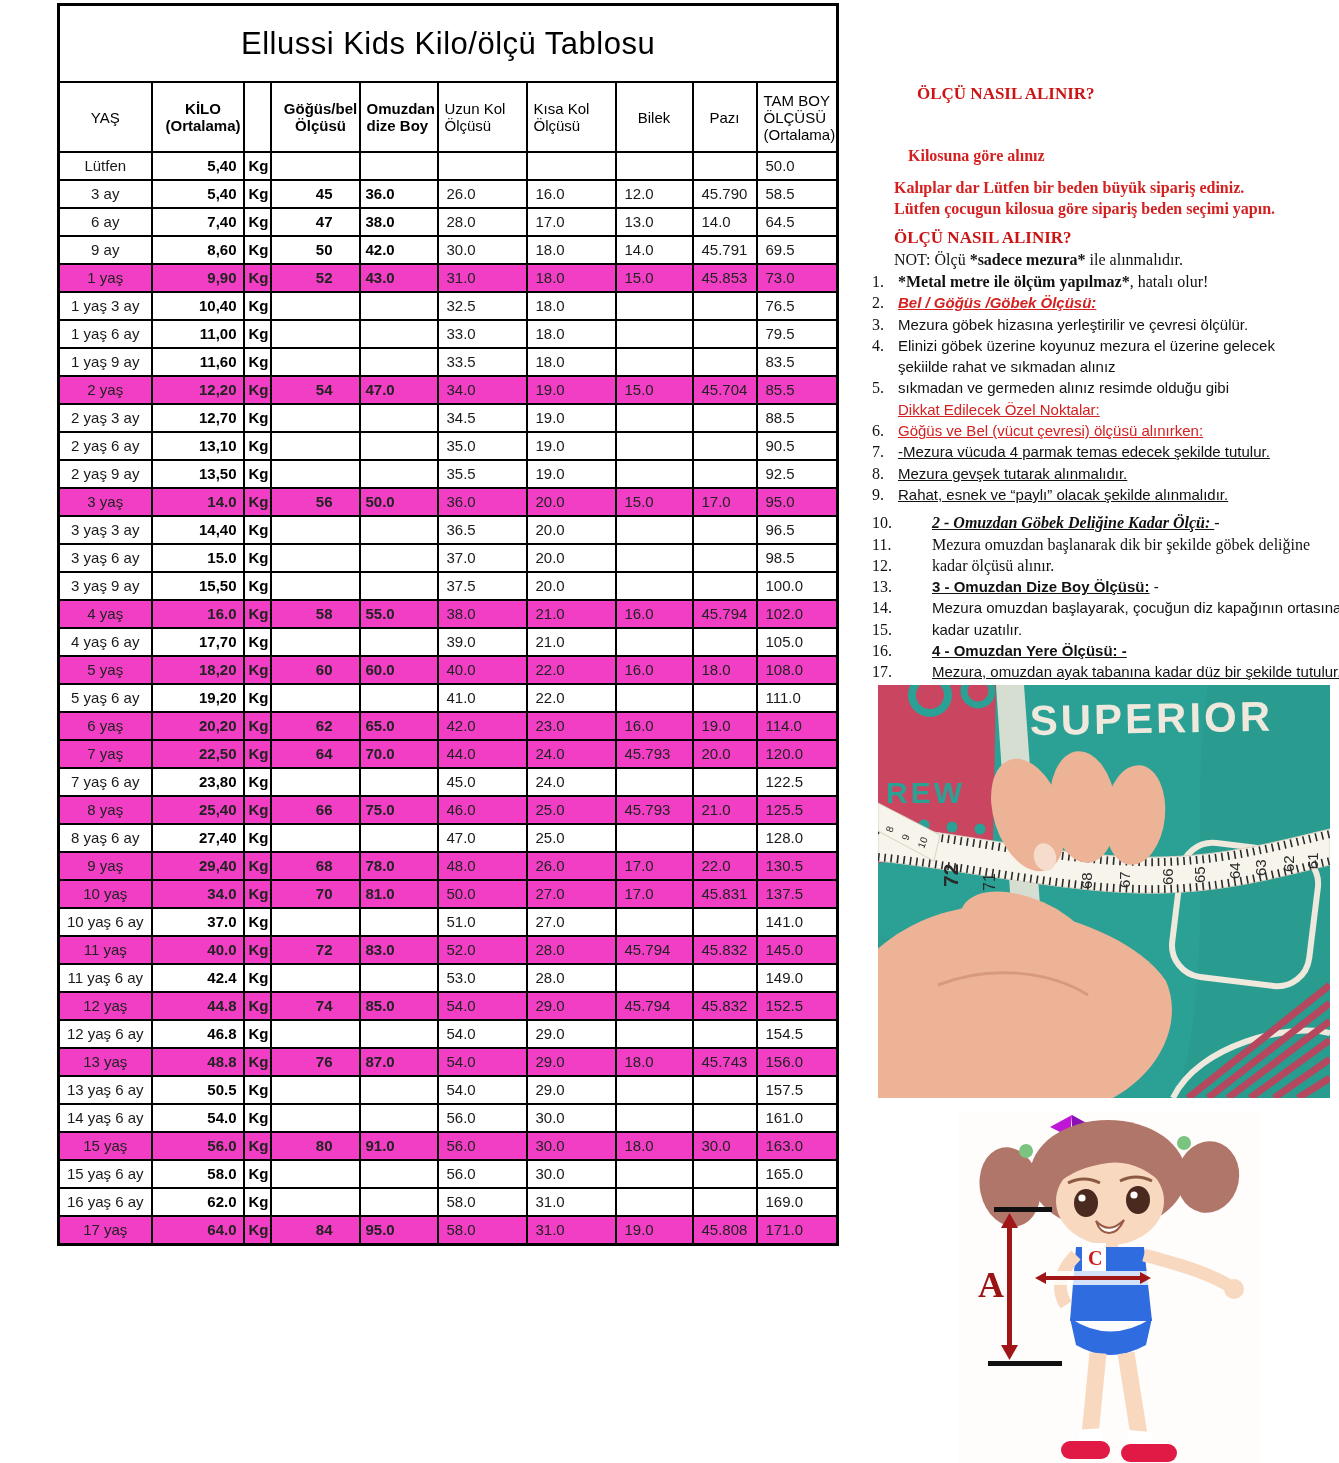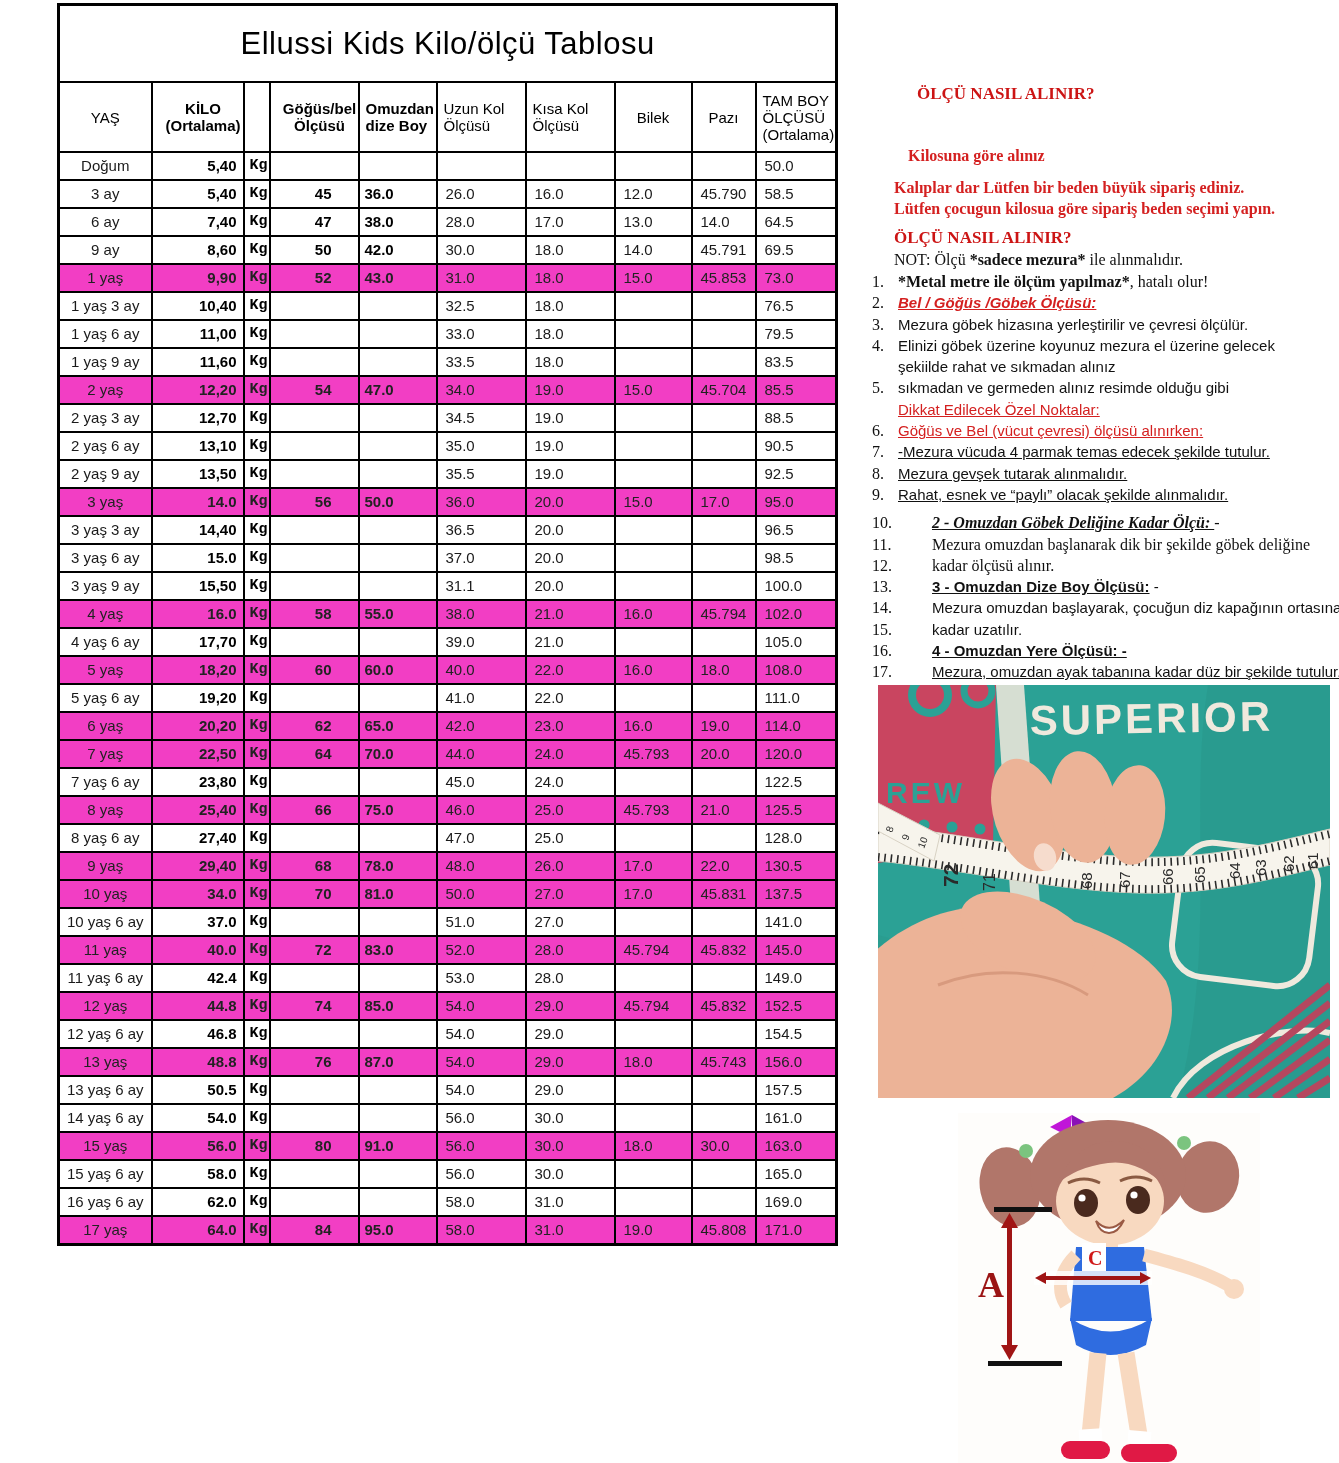--- a/index.html
+++ b/index.html
@@ -13,21 +13,21 @@
   td.title-cell{height:73px;text-align:center;vertical-align:middle;font-size:31px;font-weight:400;
                 letter-spacing:.5px;color:#000;margin-top:42px;}
   tr.hdr th{height:66px;font-size:15px;font-weight:400;vertical-align:middle;white-space:pre-line;color:#000;}
   tr.hdr th.b{font-weight:bold;padding-left:12px;}
   tr.hdr th.al{text-align:left;padding-left:6px;}
   tr.hdr th.ac{text-align:center;}
   tbody td{height:24px;line-height:24px;font-size:15px;color:#1a1a1a;}
   tbody tr.hl td{background:#F23EC4;color:#222;}
   td.c0{text-align:center;}
   td.c1{text-align:right;padding-right:6px;font-weight:bold;color:#000;}
-  td.c2{text-align:right;padding-left:4px;font-weight:bold;color:#000;font-family:Liberation Mono, monospace;}
+  td.c2{text-align:right;padding-left:4px;font-weight:bold;color:#000;}
   td.c3{text-align:right;padding-right:26px;font-weight:bold;color:#000;}
   td.c4{text-align:left;padding-left:5px;font-weight:bold;color:#000;}
   td.c5,td.c6,td.c7,td.c8,td.c9{text-align:left;padding-left:8px;}
 
   
   .howto{position:absolute;left:894px;top:84px;width:470px;white-space:nowrap;}
   .red-head{font-family:"Liberation Serif",serif;font-weight:bold;font-size:17px;color:#CC1414;margin:0 0 0 23px;}
   .red-note{font-family:"Liberation Serif",serif;font-weight:bold;font-size:16px;color:#D42020;margin:0;}
   .rn1{margin-left:14px;margin-top:43px;}
   .rn2{margin-top:3px;}
@@ -89,21 +89,21 @@
 Ölçüsü</th>
         <th class="ac">Bilek</th>
         <th class="ac">Pazı</th>
         <th class="al">TAM BOY
 ÖLÇÜSÜ
 (Ortalama)</th>
       </tr>
   </thead>
   <tbody>
       <tr>
-        <td class="c0">Doğum</td>
+        <td class="c0">Lütfen</td>
         <td class="c1">5,40</td>
         <td class="c2">Kg</td>
         <td class="c3"></td>
         <td class="c4"></td>
         <td class="c5"></td>
         <td class="c6"></td>
         <td class="c7"></td>
         <td class="c8"></td>
         <td class="c9">50.0</td>
       </tr>
@@ -274,21 +274,21 @@
         <td class="c7"></td>
         <td class="c8"></td>
         <td class="c9">98.5</td>
       </tr>
       <tr>
         <td class="c0">3 yaş 9 ay</td>
         <td class="c1">15,50</td>
         <td class="c2">Kg</td>
         <td class="c3"></td>
         <td class="c4"></td>
-        <td class="c5">31.1</td>
+        <td class="c5">37.5</td>
         <td class="c6">20.0</td>
         <td class="c7"></td>
         <td class="c8"></td>
         <td class="c9">100.0</td>
       </tr>
       <tr class="hl">
         <td class="c0">4 yaş</td>
         <td class="c1">16.0</td>
         <td class="c2">Kg</td>
         <td class="c3">58</td>

